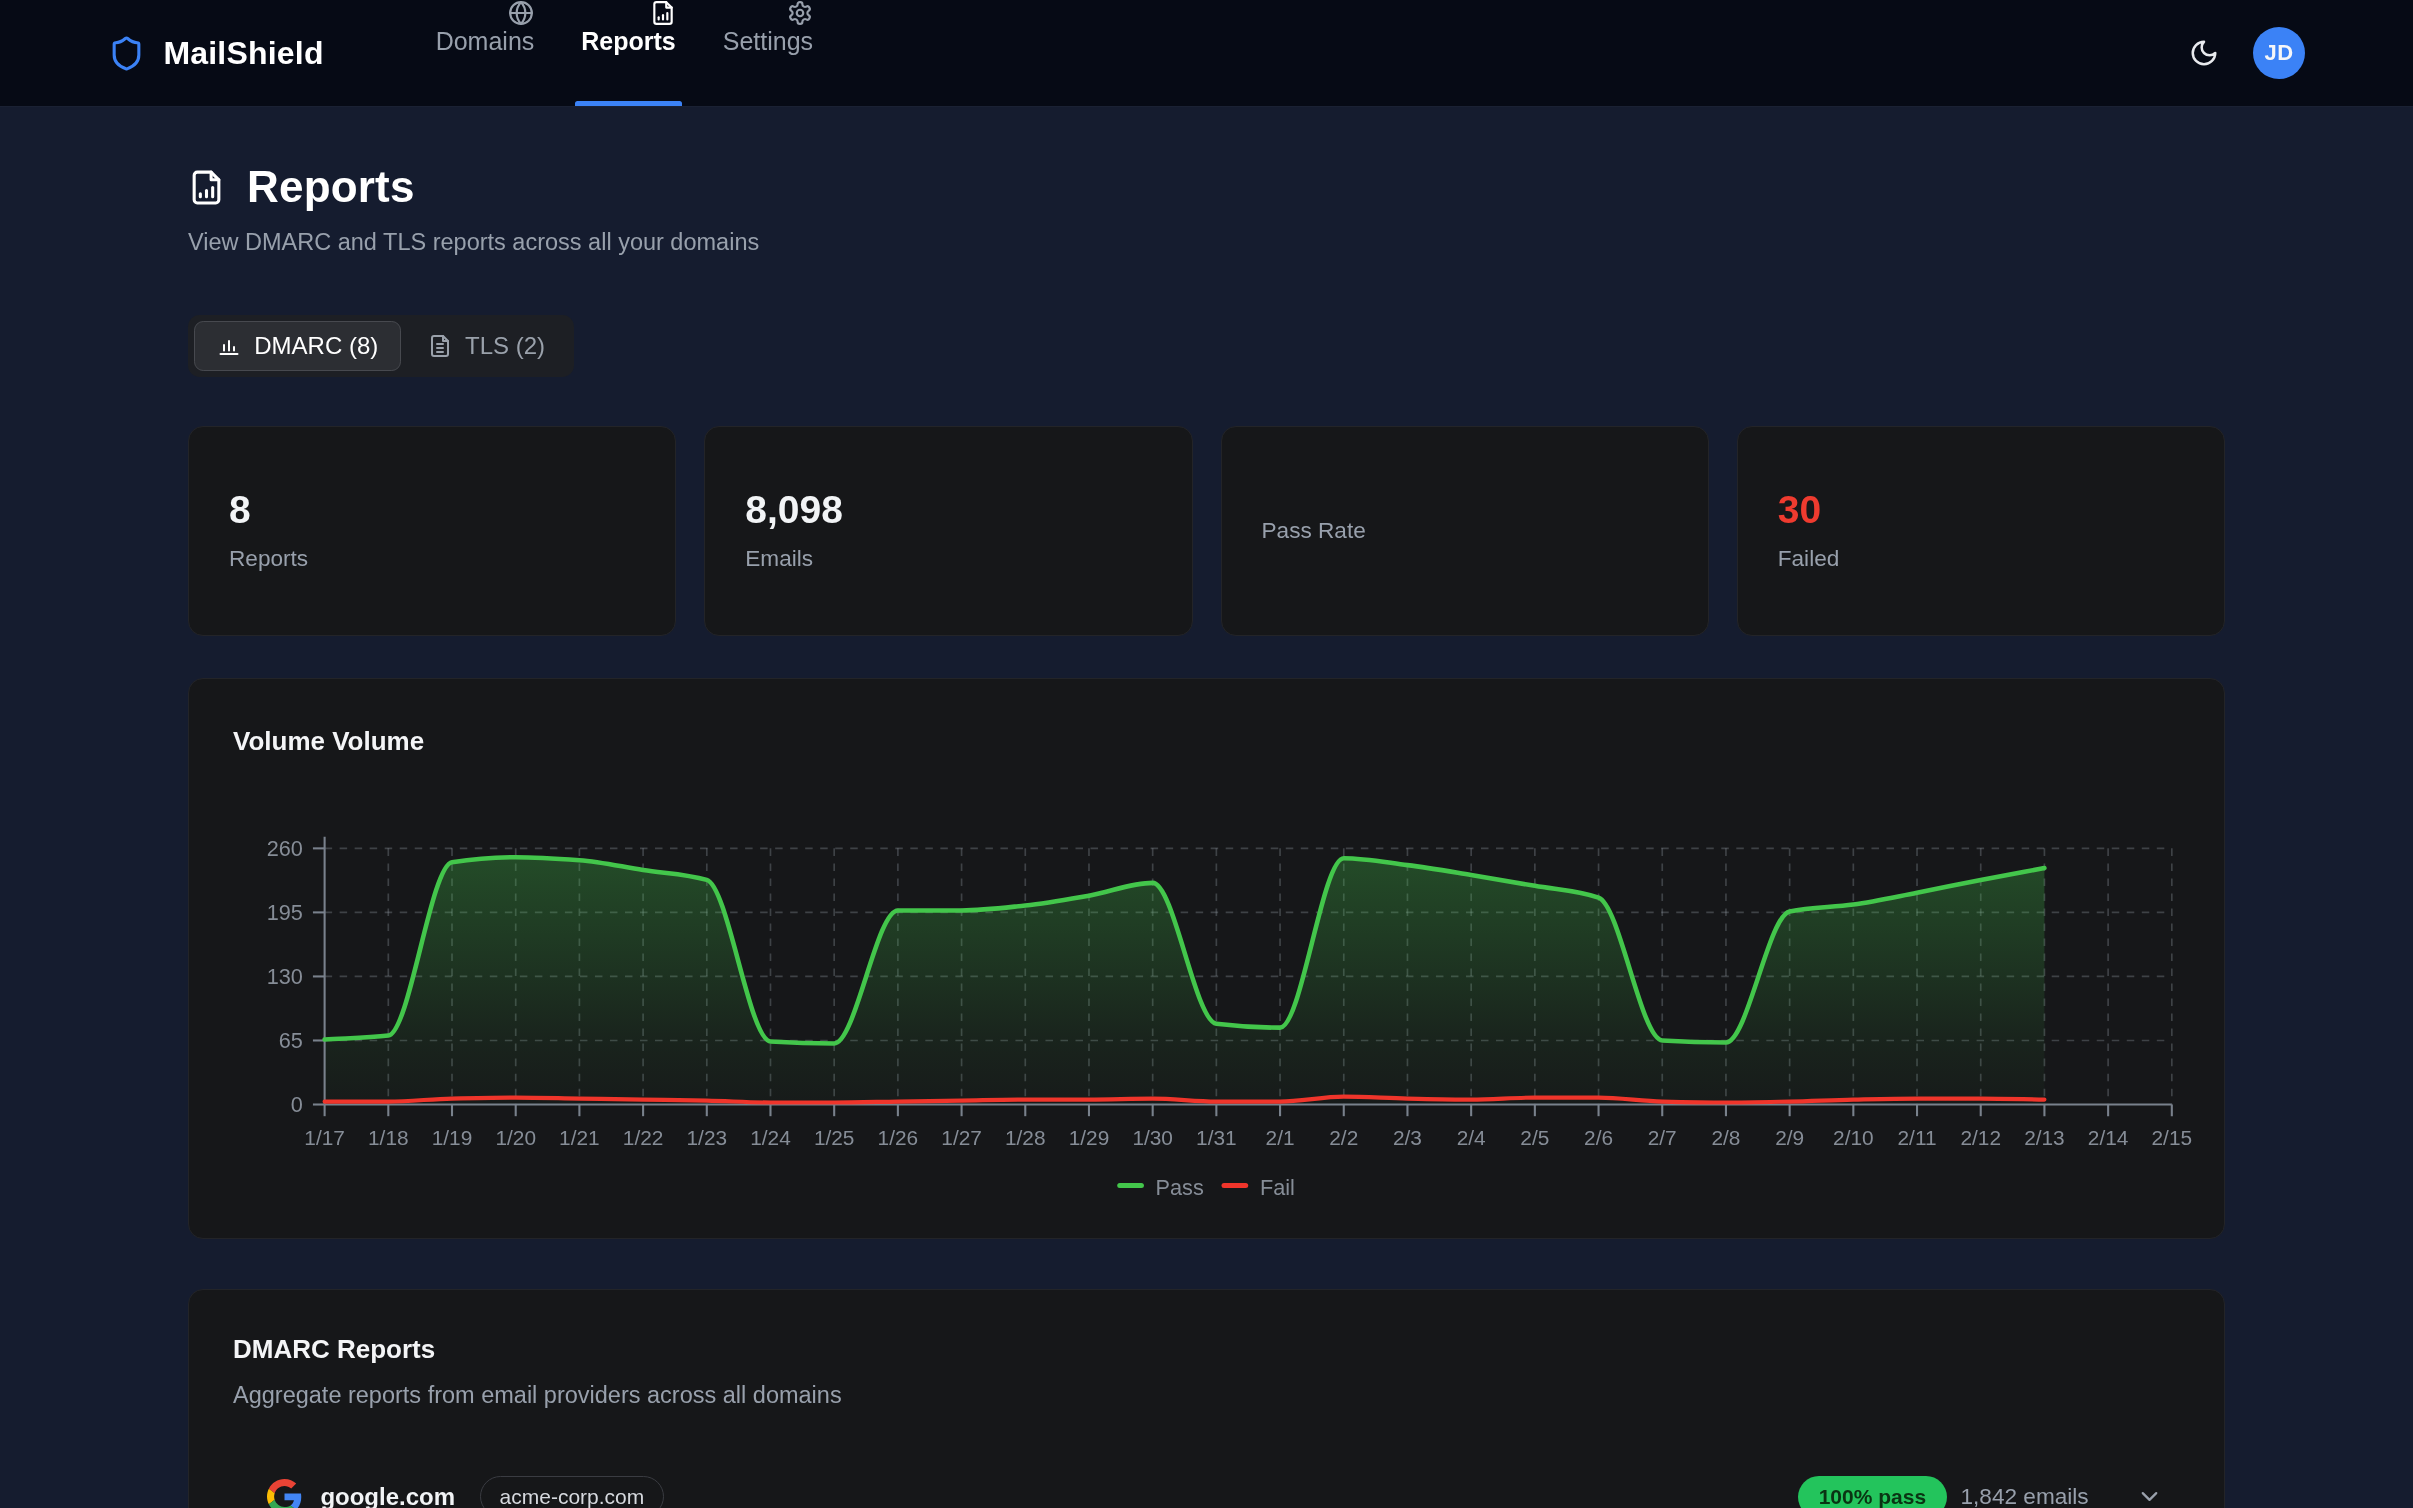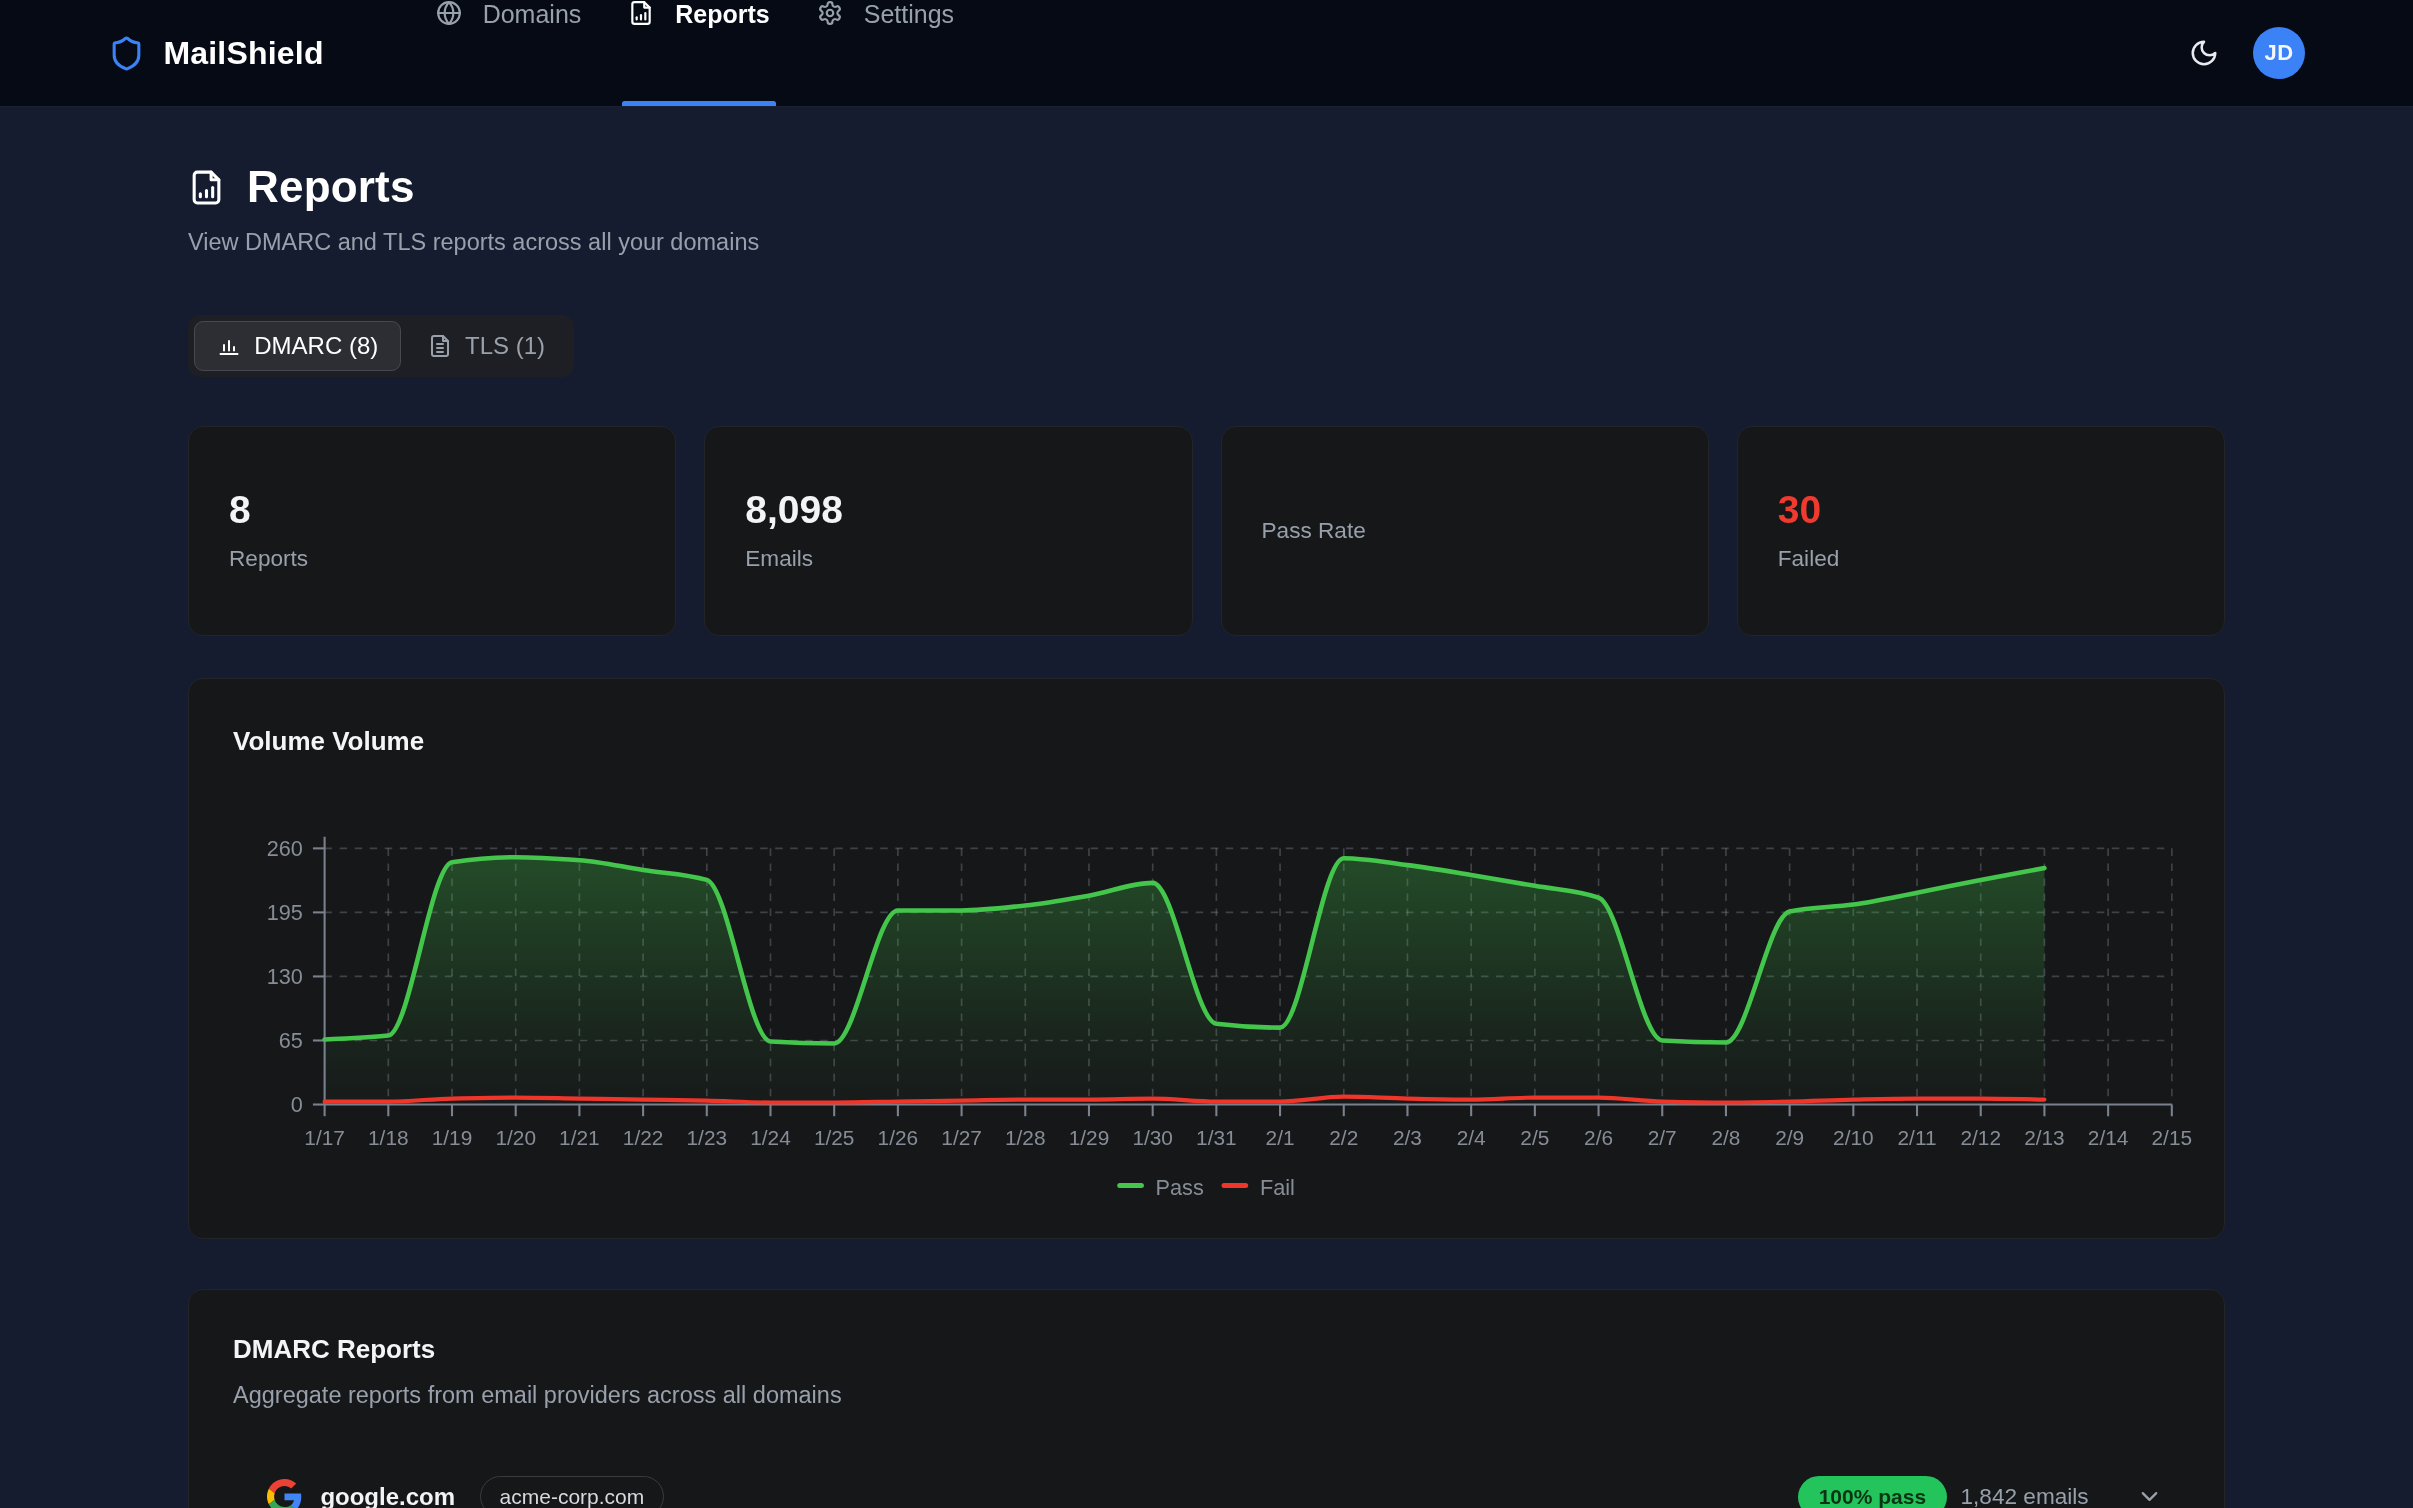--- a/index.html
+++ b/index.html
@@ -12,22 +12,22 @@
   }
   
   .topbar {
     height:107px; background:#060a15; border-bottom:1.7px solid #1a2133;
     display:flex; align-items:stretch; padding:0 108px;
   }
   .brand { display:flex; align-items:center; gap:18.4px; }
   .brand svg { width:37px; height:37px; }
   .brand-name { font-size:32px; font-weight:bold; color:#ffffff; letter-spacing:0.2px; }
   .menu { display:flex; align-items:stretch; list-style:none; margin-left:112px; gap:47px; }
-  .menu li { position:relative; display:flex; align-items:flex-start; gap:21px; cursor:pointer;
-             color:#98a0ac; font-size:25px; }
+  .menu li { position:relative; display:flex; align-items:flex-end; gap:1px; cursor:pointer;
+             color:#98a0ac; font-size:25px;flex-direction:column; }
   .menu li svg { width:26px; height:26px; }
   .menu li.active { color:#ffffff; font-weight:600; }
   .menu li.active::after {
     content:""; position:absolute; left:-6.7px; right:-6.7px; bottom:0; height:5px;
     background:#3b82f6; border-radius:2.5px 2.5px 0 0;
   }
   .nav-right { margin-left:auto; display:flex; align-items:center; gap:34px; }
   .icon-btn { background:none; border:none; cursor:pointer; color:#e8eaee; display:flex; }
   .icon-btn svg { width:30px; height:30px; }
   .avatar {
@@ -167,21 +167,21 @@
       <span>DMARC (8)</span>
     </button>
     <button class="tab">
       <svg viewBox="0 0 24 24" fill="none" stroke="currentColor" stroke-width="2" stroke-linecap="round" stroke-linejoin="round">
         <path d="M15 2H6a2 2 0 0 0-2 2v16a2 2 0 0 0 2 2h12a2 2 0 0 0 2-2V7Z"></path>
           <path d="M15 2v5h5"></path>
           <line x1="9" y1="10" x2="15" y2="10"></line>
           <line x1="9" y1="14" x2="15" y2="14"></line>
           <line x1="9" y1="18" x2="15" y2="18"></line>
       </svg>
-      <span>TLS (1)</span>
+      <span>TLS (2)</span>
     </button>
   </div>
 
   <section class="stats">
     <div class="stat-card">
       <div class="stat-value" style="color: rgb(242, 244, 246);">8</div>
       <div class="stat-label">Reports</div>
     </div>
     <div class="stat-card">
       <div class="stat-value" style="color: rgb(242, 244, 246);">8,098</div>

